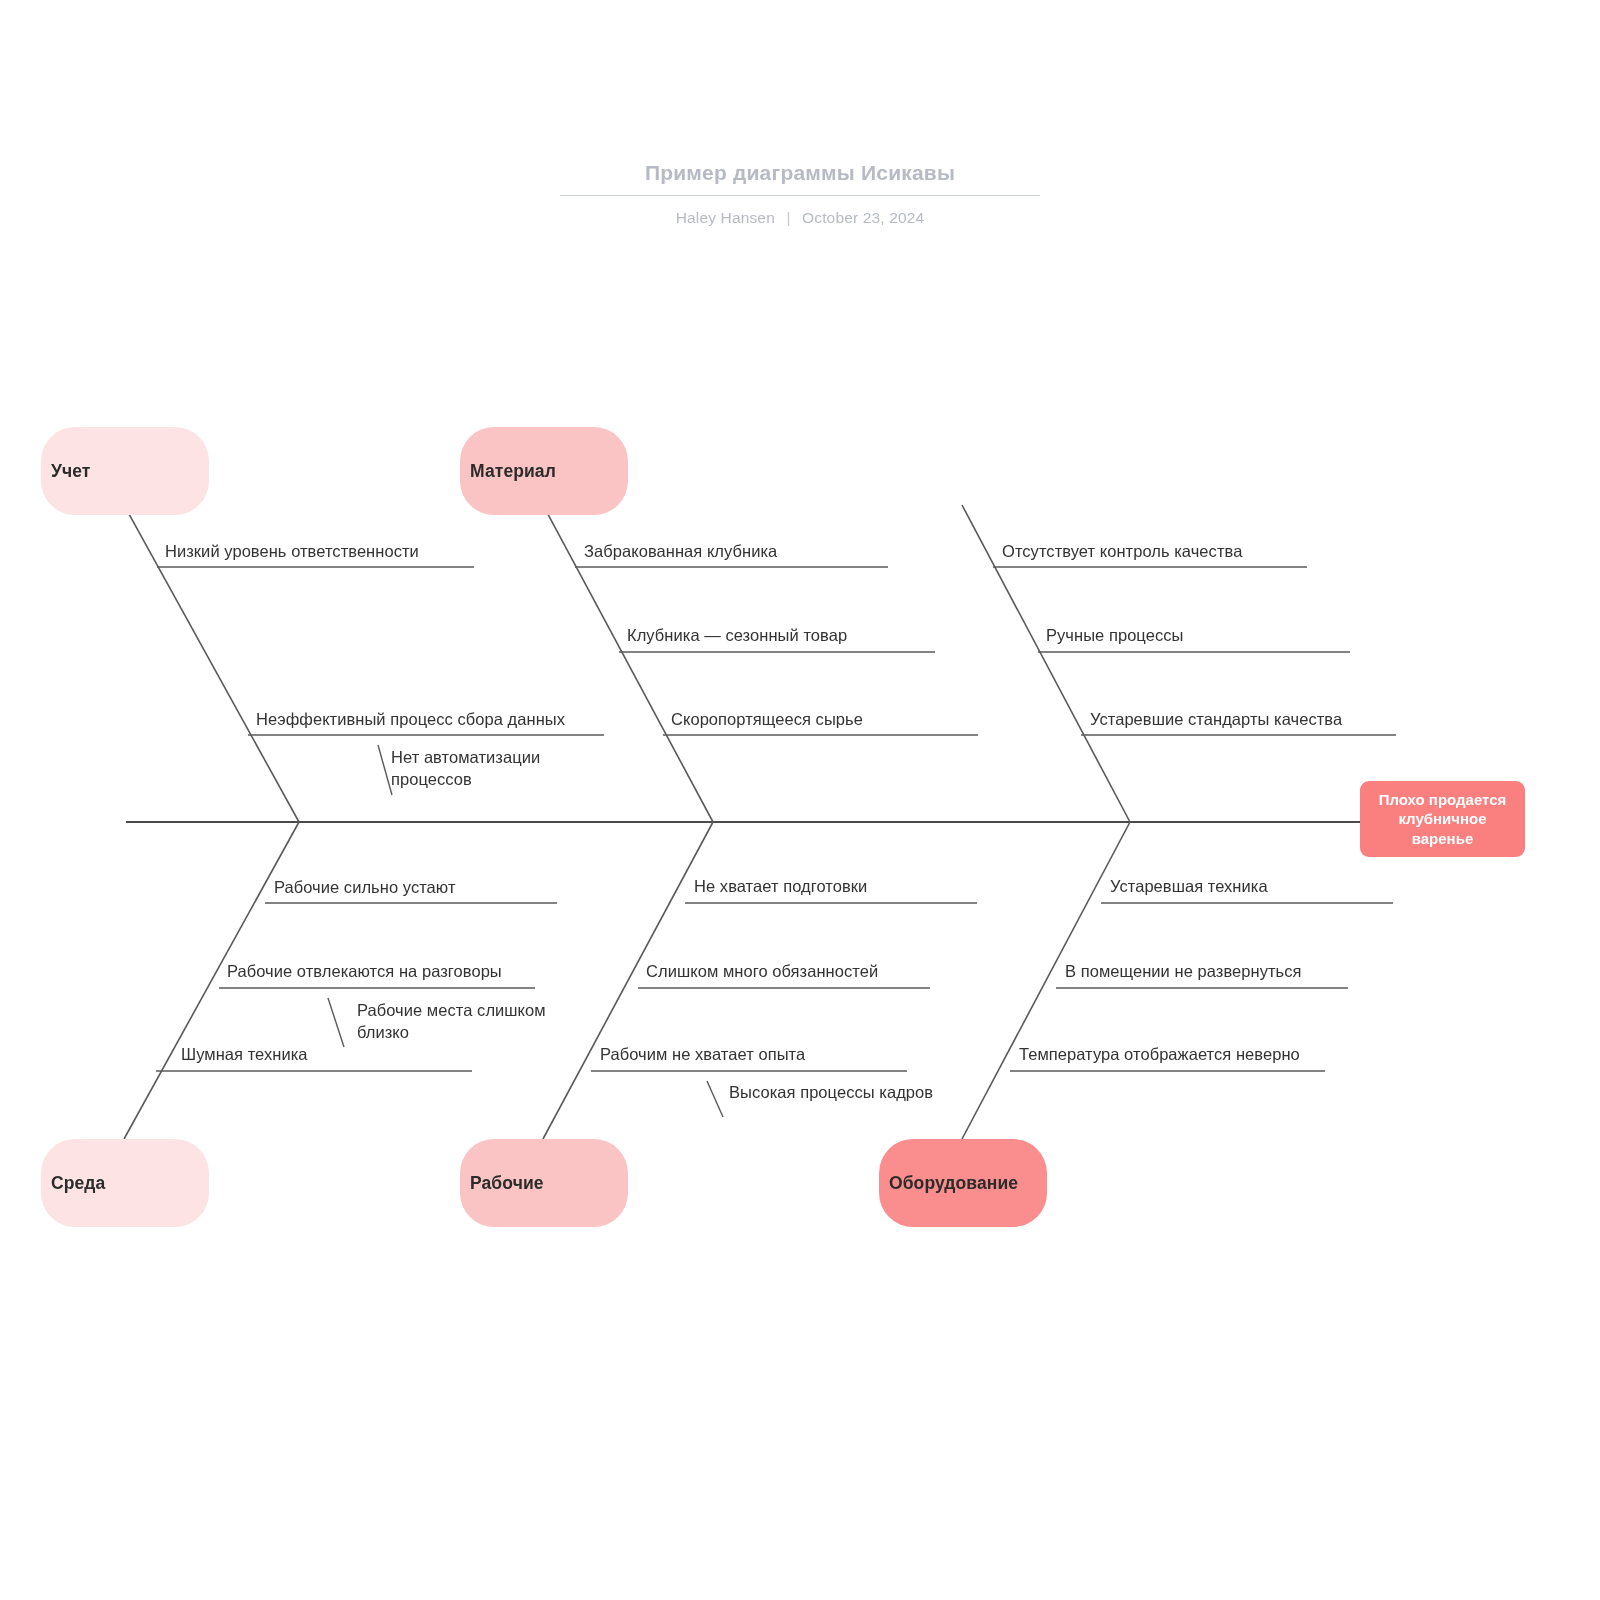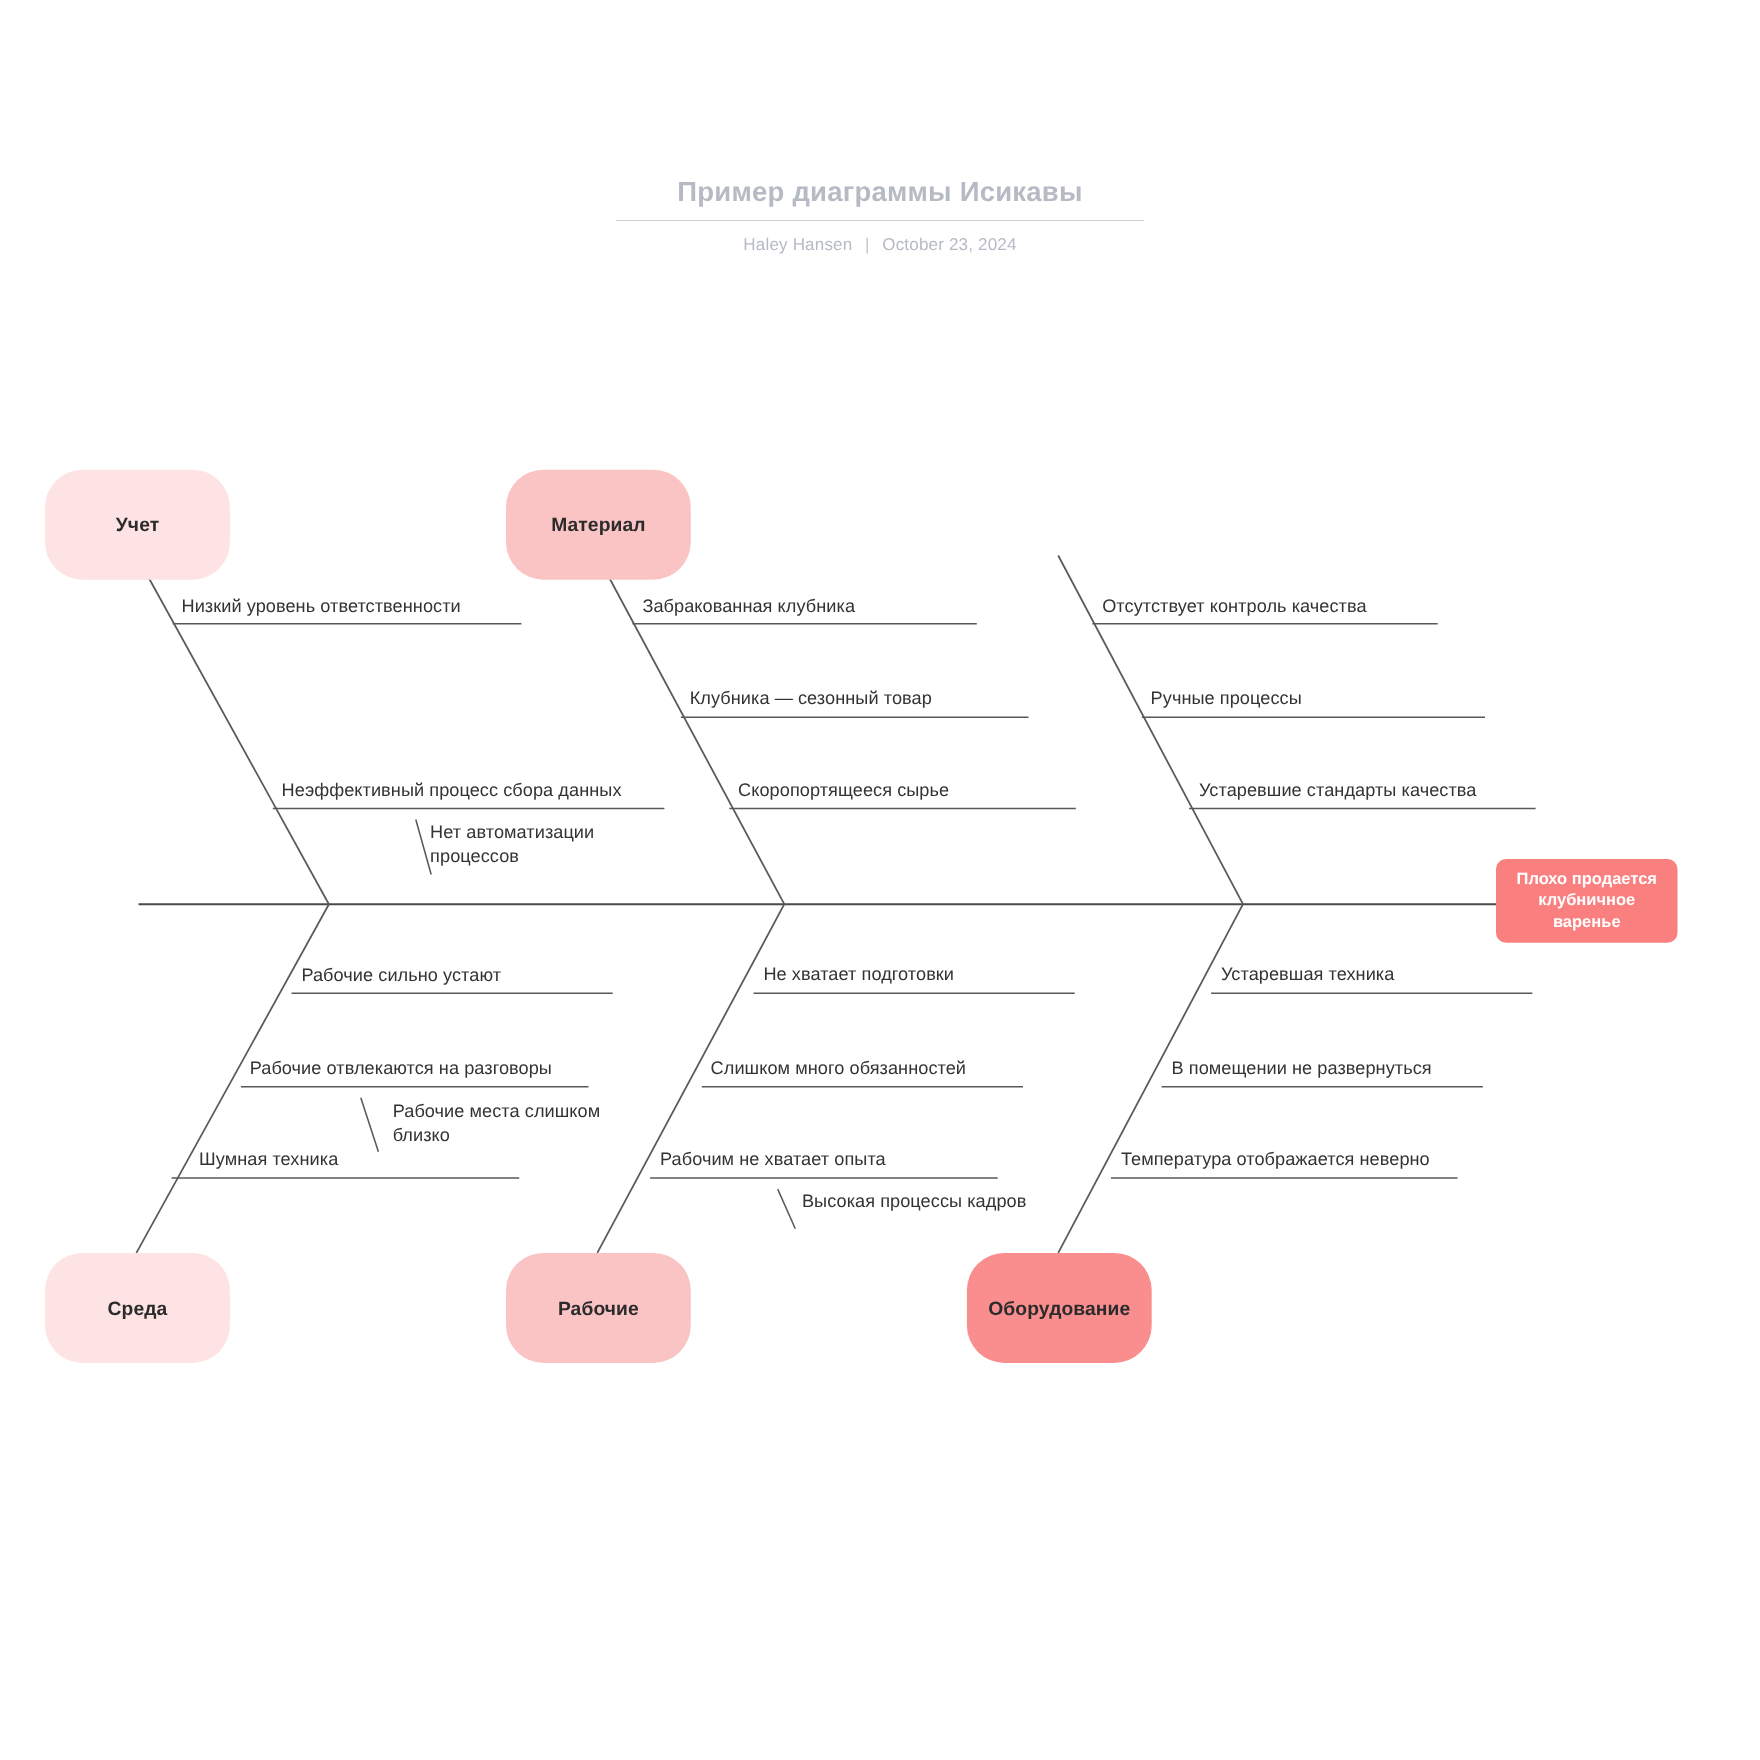--- a/index.html
+++ b/index.html
@@ -22,21 +22,21 @@
 
   
   .doc-header {
     position: absolute;
     left: 0;
     top: 160px;
     width: 1600px;
     text-align: center;
   }
   .doc-title {
-    font-size: 25px;
+    font-size: 21px;
     font-weight: bold;
     color: #b6bac4;
     letter-spacing: 0.2px;
     line-height: 1.25;
     margin: 0 auto;
     padding-bottom: 9px;
     width: 480px;
     border-bottom: 1.5px solid #ccd0d8;
   }
   .doc-byline {
@@ -77,25 +77,25 @@
   .subcause-tick {
     stroke: #595959;
     stroke-width: 1.4;
     fill: none;
   }
 
   
   .cat-box {
     position: absolute;
     width: 168px;
-    height: 100px;
+    height: 88px;
     border-radius: 34px;
     display: flex;
     align-items: center;
-    justify-content: center;
+    justify-content: flex-start;
     box-sizing: border-box;
     padding: 0 10px;
   }
   .cat-label {
     font-size: 17.5px;
     font-weight: bold;
     color: #2b2b2b;
     text-align: center;
     line-height: 1.2;
     letter-spacing: 0.1px;

